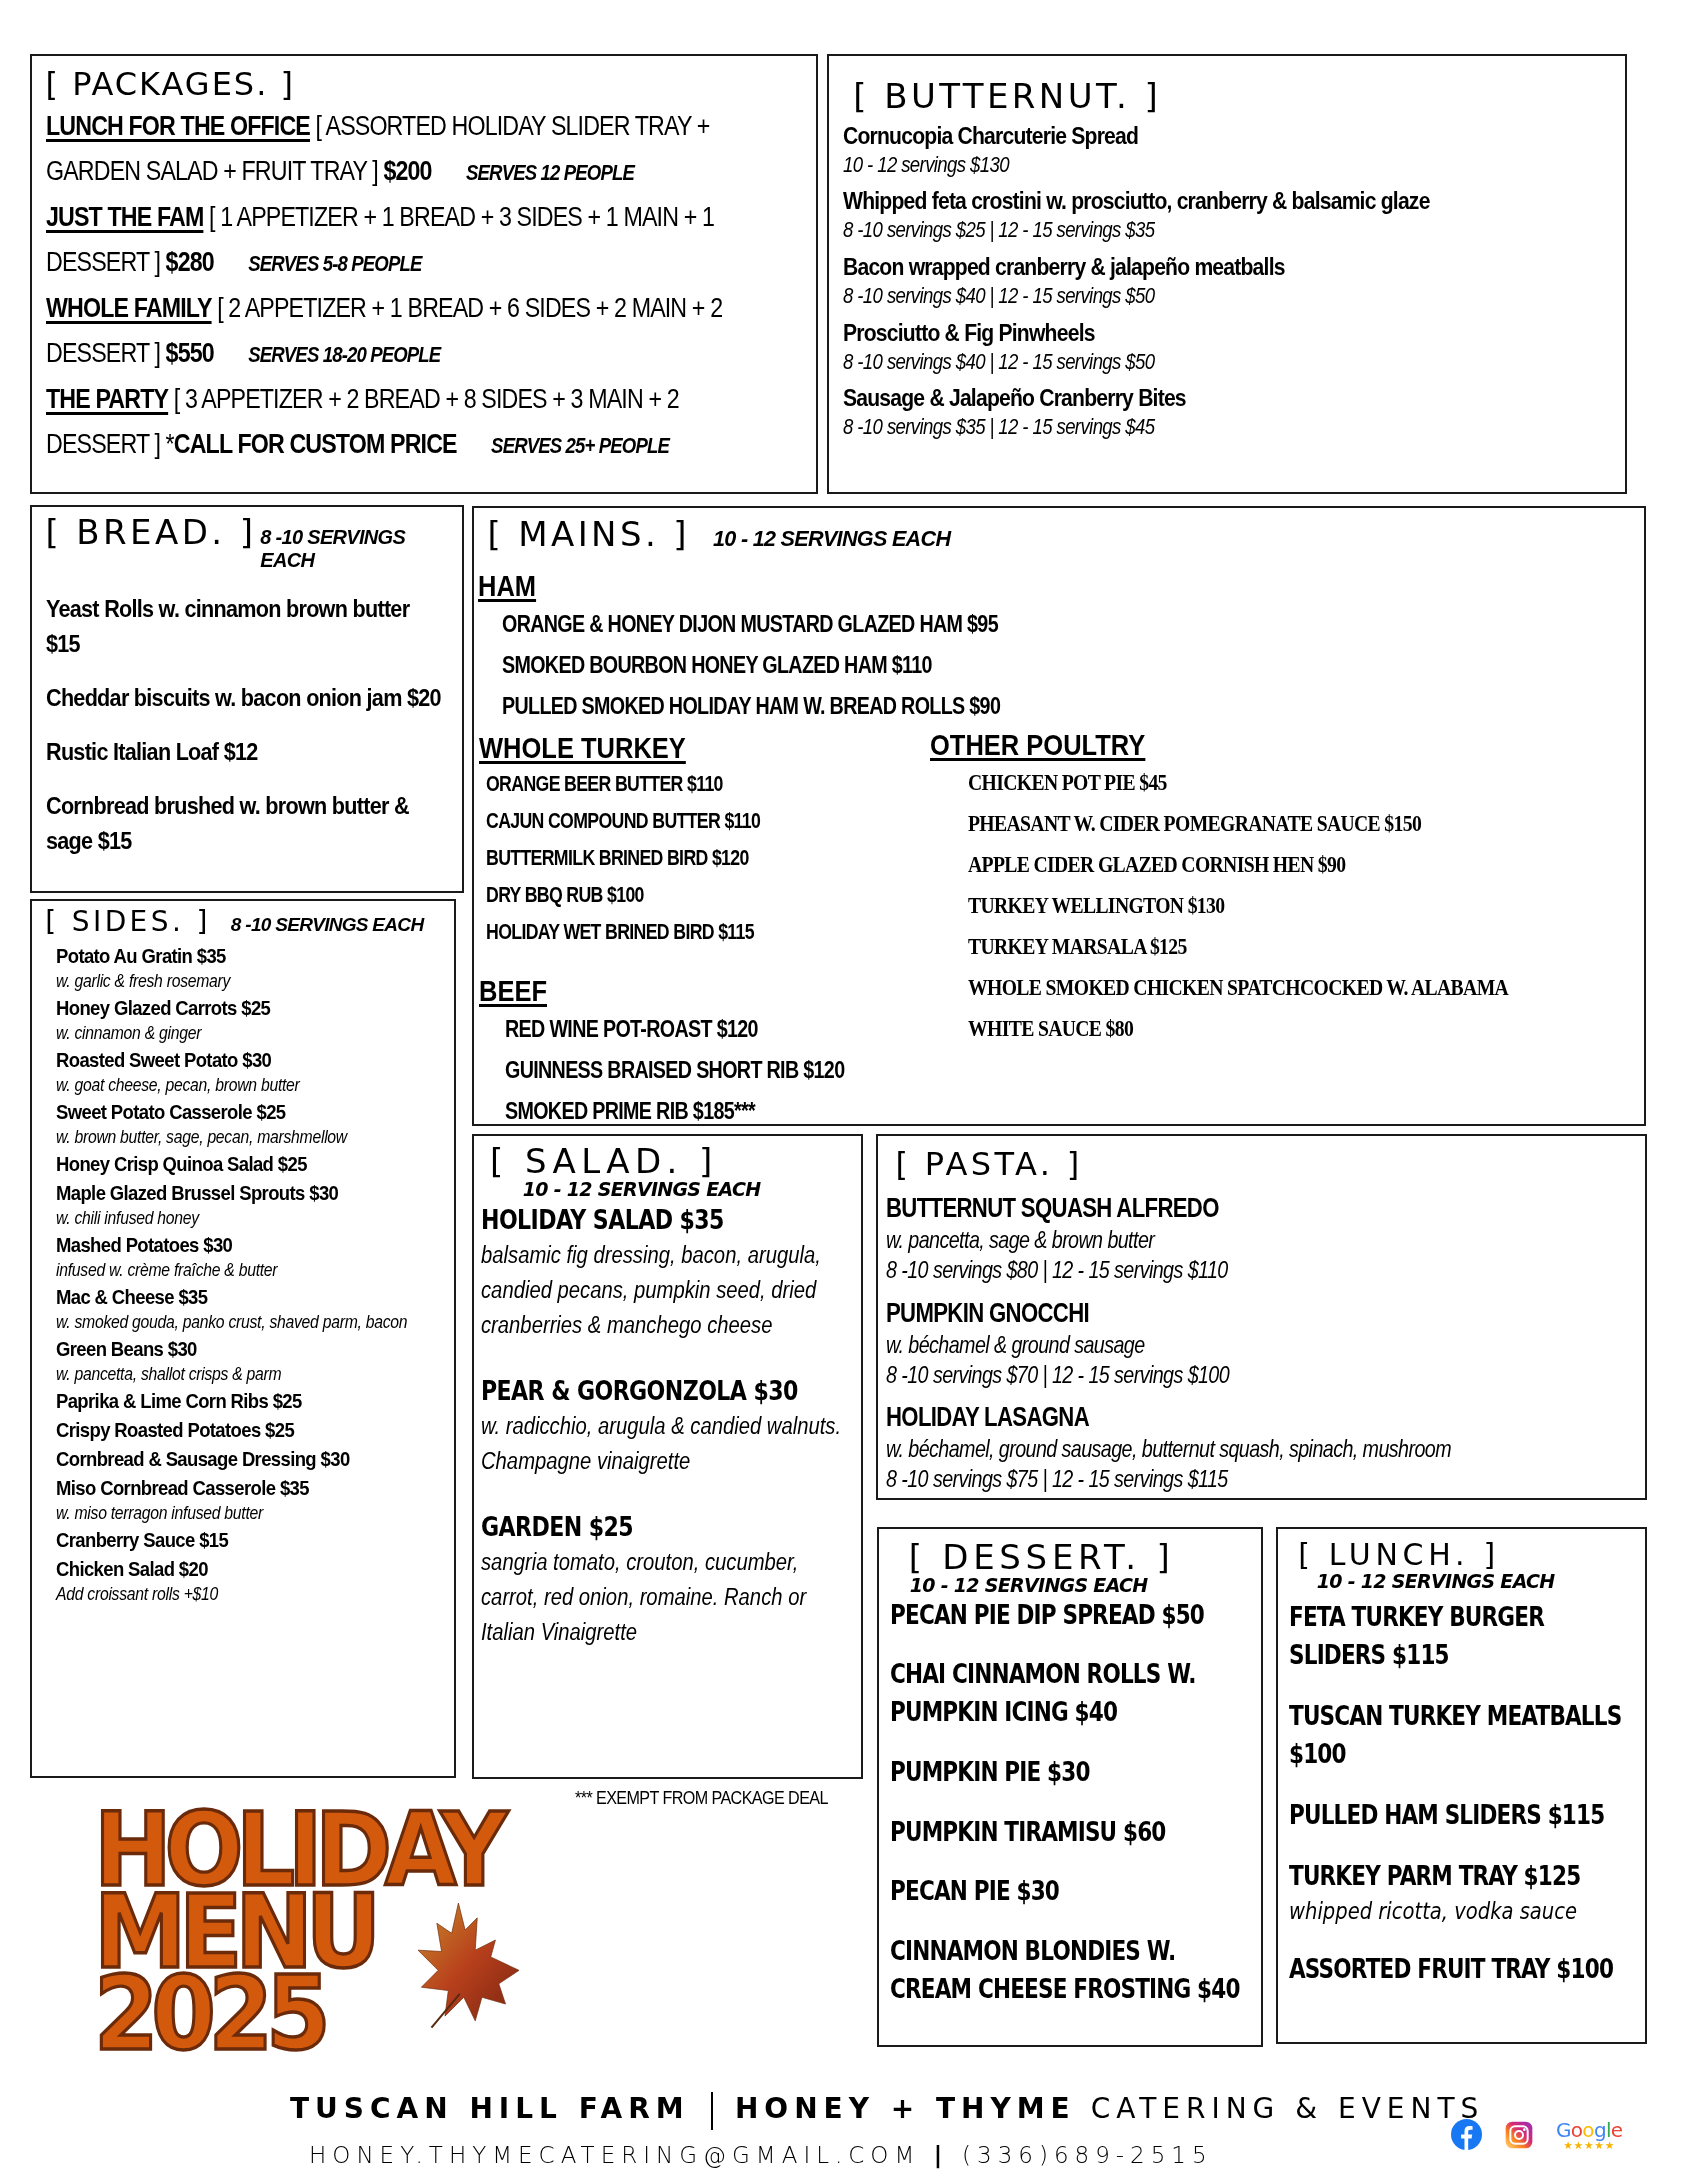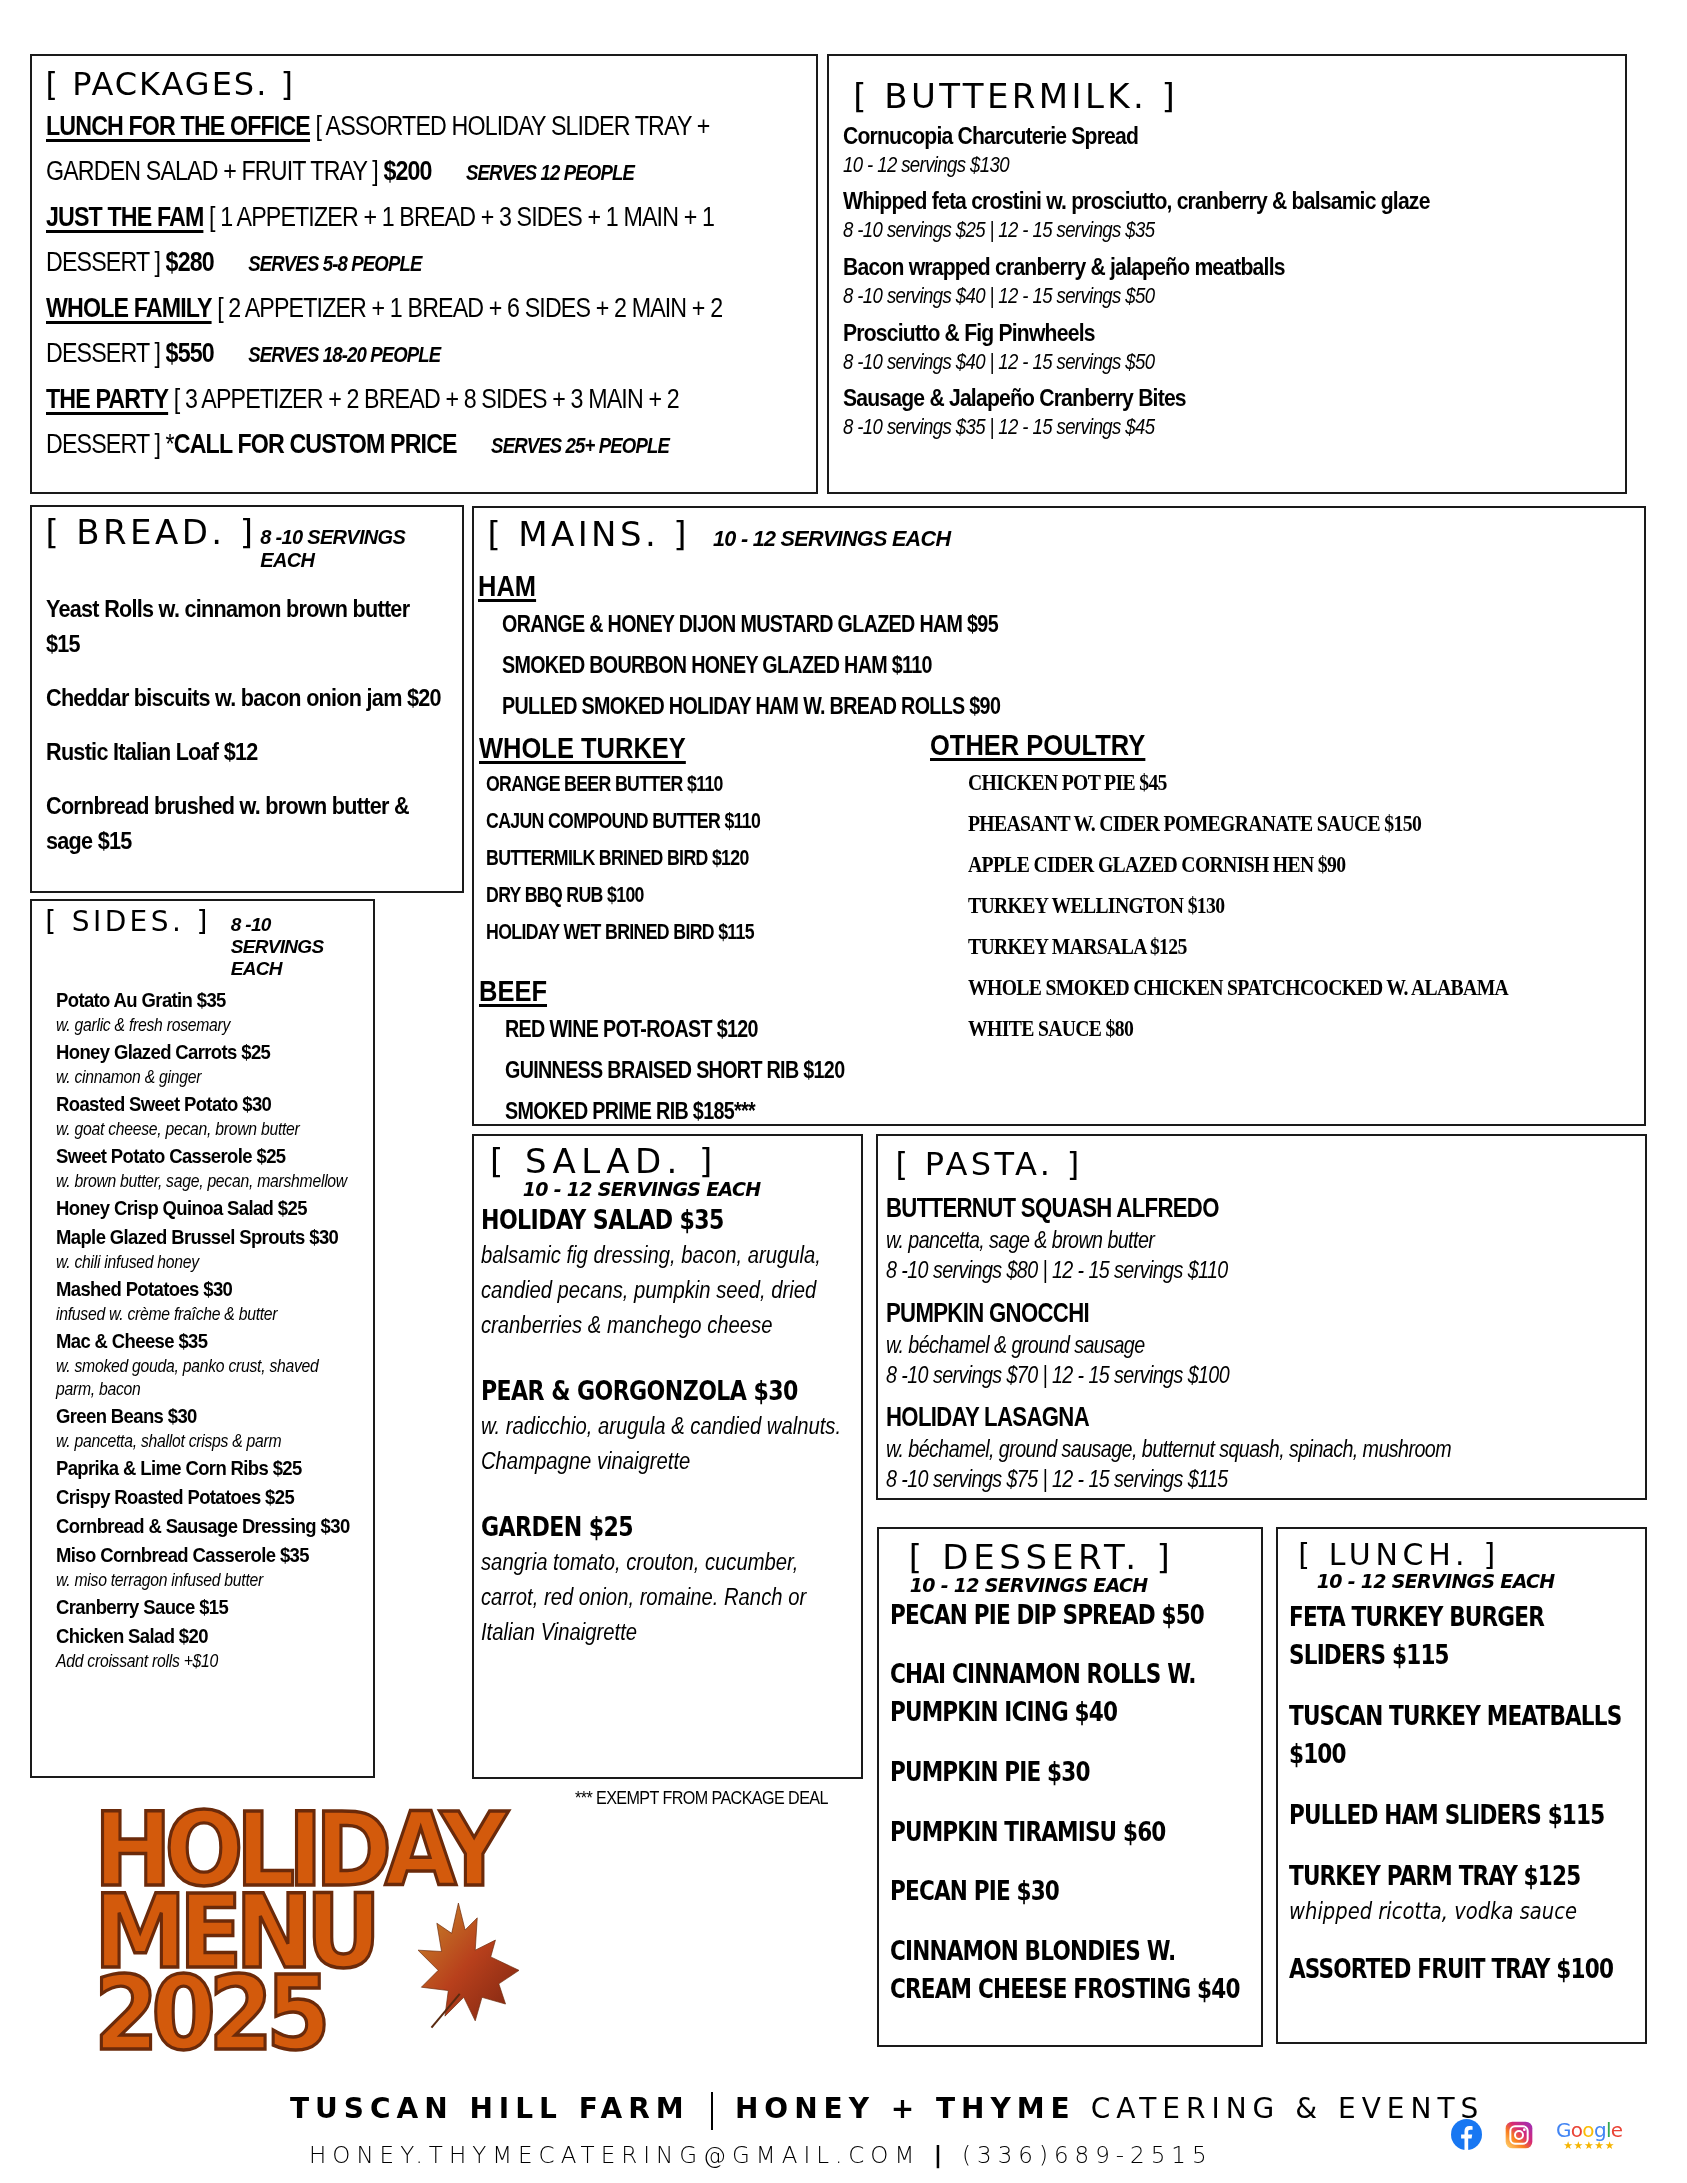--- a/index.html
+++ b/index.html
@@ -14,21 +14,21 @@
   #packages .line { font-size:27px; letter-spacing:-1px; line-height:45px; white-space:nowrap; transform:scaleX(0.86); transform-origin:left; }
   #packages .serves { font-size:21.6px; font-weight:700; font-style:italic; margin-left:40px; }
   
   #appetizers { left:827px; top:54px; width:800px; height:440px; padding:23px 13.5px; }
   #appetizers .name { font-size:24px; font-weight:700; letter-spacing:-0.9px; line-height:31px; margin-top:6.7px; white-space:nowrap; transform:scaleX(0.88); transform-origin:left; }
   #appetizers .price { font-size:21.6px; font-style:italic; letter-spacing:-0.7px; line-height:28px; white-space:nowrap; transform:scaleX(0.86); transform-origin:left; }
   
   #bread { left:30px; top:505px; width:434px; height:388px; padding:8px 13.5px; }
   #bread .item { font-size:24px; font-weight:700; letter-spacing:-0.8px; line-height:35px; margin-top:19px; transform:scaleX(0.9); transform-origin:left; width:110%; }
   
-  #sides { left:30px; top:899px; width:345px; height:879px; padding:6.7px 13.5px 6.7px 24px; }
+  #sides { left:30px; top:899px; width:426px; height:879px; padding:6.7px 13.5px 6.7px 24px; }
   #sides .name { font-size:21px; font-weight:700; letter-spacing:-0.7px; line-height:29px; white-space:nowrap; transform:scaleX(0.88); transform-origin:left; }
   #sides .desc { font-size:17.5px; font-style:italic; letter-spacing:-0.3px; line-height:23px; transform:scaleX(0.9); transform-origin:left; width:108%; }
   
   #mains { left:472px; top:506px; width:1174px; height:620px; padding:9.4px 6.7px; }
   .mhead { font-size:30px; font-weight:700; letter-spacing:0px; text-decoration:underline; text-decoration-thickness:2.7px; text-underline-offset:2.7px; transform:scaleX(0.85); transform-origin:left; white-space:nowrap; }
   .mitem { font-size:24px; font-weight:700; letter-spacing:-0.8px; white-space:nowrap; transform:scaleX(0.82); transform-origin:left; }
   
   #salad { left:472px; top:1134px; width:391px; height:645px; padding:8px 6.7px; }
   #salad .name { font-size:26px; font-weight:700; font-family:"DejaVu Sans", sans-serif; letter-spacing:-0.7px; line-height:35px; transform:scaleX(0.85); transform-origin:left; white-space:nowrap; }
   #salad .desc { font-size:23px; font-style:italic; line-height:35px; transform:scaleX(0.88); transform-origin:left; width:115%; }
@@ -63,21 +63,21 @@
       <div class="line"><span class="b u">JUST THE FAM</span><span>  [ 1 APPETIZER + 1 BREAD + 3 SIDES + 1 MAIN + 1</span></div>
       <div class="line"><span>DESSERT ] </span><span class="b">$280</span><span class="serves">SERVES 5-8 PEOPLE</span></div>
       <div class="line"><span class="b u">WHOLE FAMILY</span><span>  [ 2 APPETIZER + 1 BREAD + 6 SIDES + 2 MAIN + 2</span></div>
       <div class="line"><span>DESSERT ] </span><span class="b">$550</span><span class="serves">SERVES 18-20 PEOPLE</span></div>
       <div class="line"><span class="b u">THE PARTY</span><span>  [ 3 APPETIZER + 2 BREAD + 8 SIDES + 3 MAIN + 2</span></div>
       <div class="line"><span>DESSERT ] *</span><span class="b">CALL FOR CUSTOM PRICE</span><span class="serves">SERVES 25+ PEOPLE</span></div>
     </div>
 </div>
 
 <div class="box" id="appetizers">
-  <div class="sec-title" style="margin-left:10.8px;margin-bottom:5.4px;">[ BUTTERMILK. ]</div>
+  <div class="sec-title" style="margin-left:10.8px;margin-bottom:5.4px;">[ BUTTERNUT. ]</div>
   <div id="app-list">
       <div>
         <div class="name">Cornucopia Charcuterie Spread</div>
         <div class="price">10 - 12 servings $130</div>
       </div>
       <div>
         <div class="name">Whipped feta crostini w. prosciutto, cranberry &amp; balsamic glaze</div>
         <div class="price">8 -10 servings $25 | 12 - 15 servings $35</div>
       </div>
       <div>

